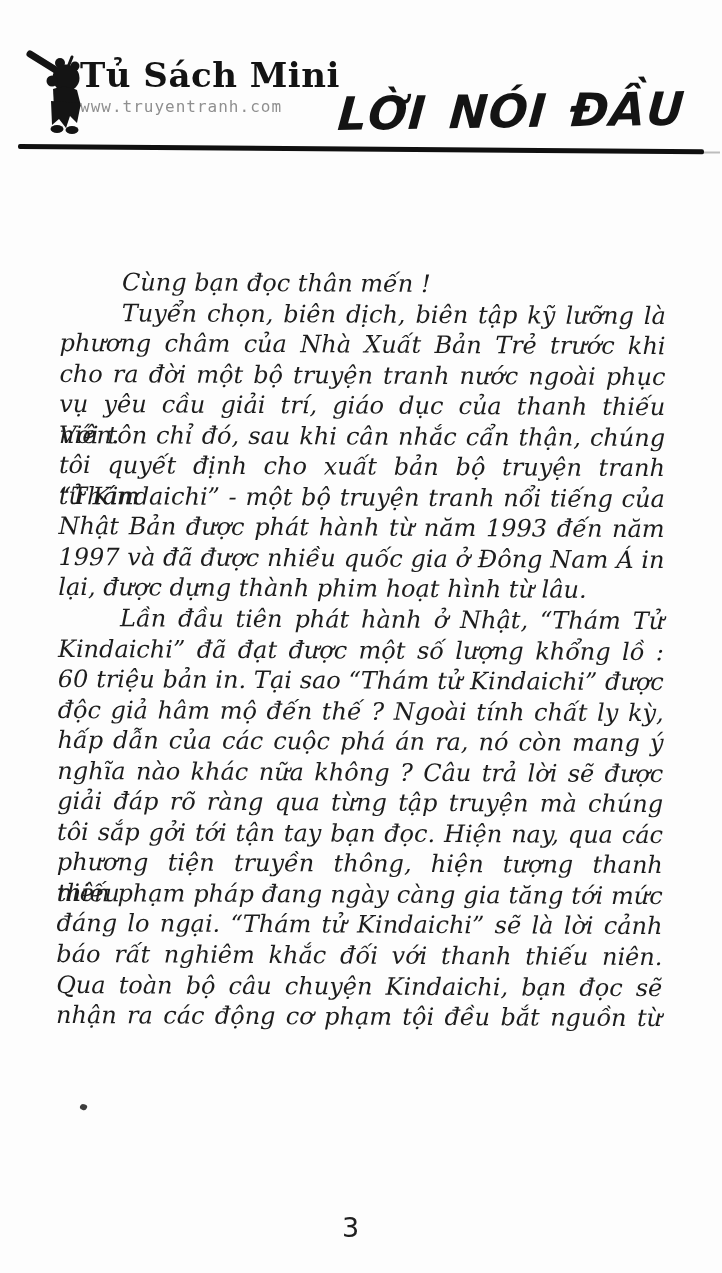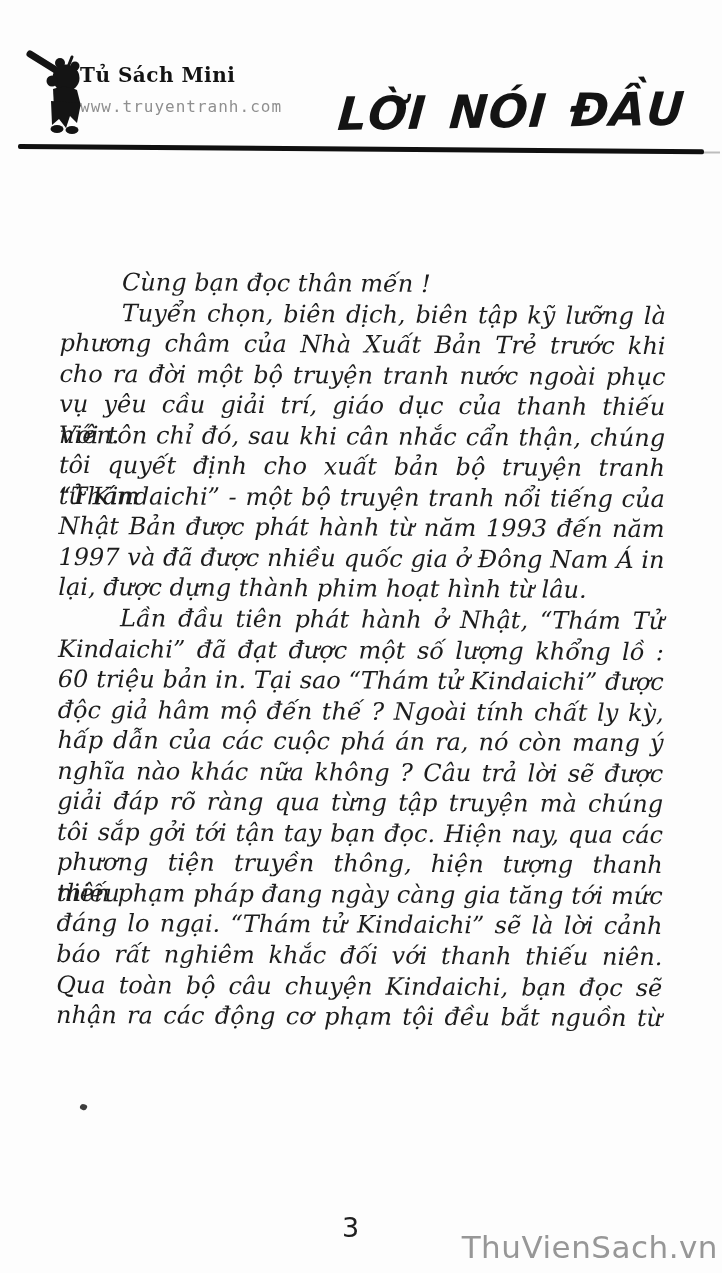--- a/index.html
+++ b/index.html
@@ -6,21 +6,21 @@
   .page{
     position:relative;width:722px;height:1273px;margin:0 auto;
     background:#fdfdfd;overflow:hidden;
     font-family:"DejaVu Serif", serif;color:#1b1b1b;
   }
   
   .logo-svg{position:absolute;left:24px;top:40px;}
   .brand{
     position:absolute;left:80px;top:58px;
     font-family:"DejaVu Serif", serif;font-weight:bold;
-    font-size:20px;line-height:34px;color:#131313;letter-spacing:.5px;
+    font-size:34px;line-height:34px;color:#131313;letter-spacing:.5px;
   }
   .site{
     position:absolute;left:80px;top:97px;
     font-family:"DejaVu Sans Mono", monospace;font-weight:normal;
     font-size:16px;color:#8f8f8f;letter-spacing:1px;
   }
   .title{
     position:absolute;left:336px;top:88px;margin:0;
     font-family:"DejaVu Sans", sans-serif;font-weight:bold;font-style:italic;
     font-size:46px;line-height:52px;color:#141414;white-space:nowrap;
@@ -110,15 +110,14 @@
       <p class="line">phương tiện truyền thông, hiện tượng thanh thiếu</p>
       <p class="line">niên phạm pháp đang ngày càng gia tăng tới mức</p>
       <p class="line">đáng lo ngại. “Thám tử Kindaichi” sẽ là lời cảnh</p>
       <p class="line">báo rất nghiêm khắc đối với thanh thiếu niên.</p>
       <p class="line">Qua toàn bộ câu chuyện Kindaichi, bạn đọc sẽ</p>
       <p class="line">nhận ra các động cơ phạm tội đều bắt nguồn từ</p>
     </main>
 
   <div class="speck"></div>
   <div class="pageno">3</div>
-  <div class="watermark">ThuVienSach.vn</div>
 
 </div>
 
 </body></html>

